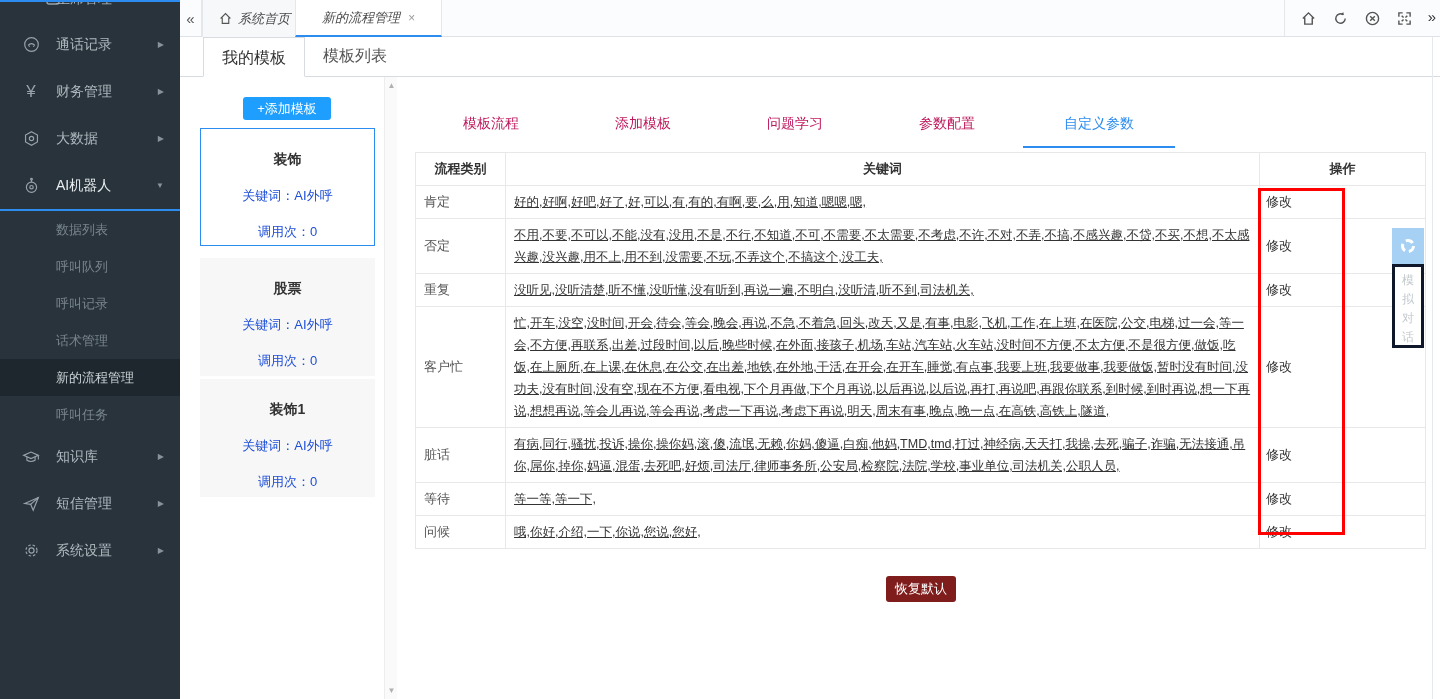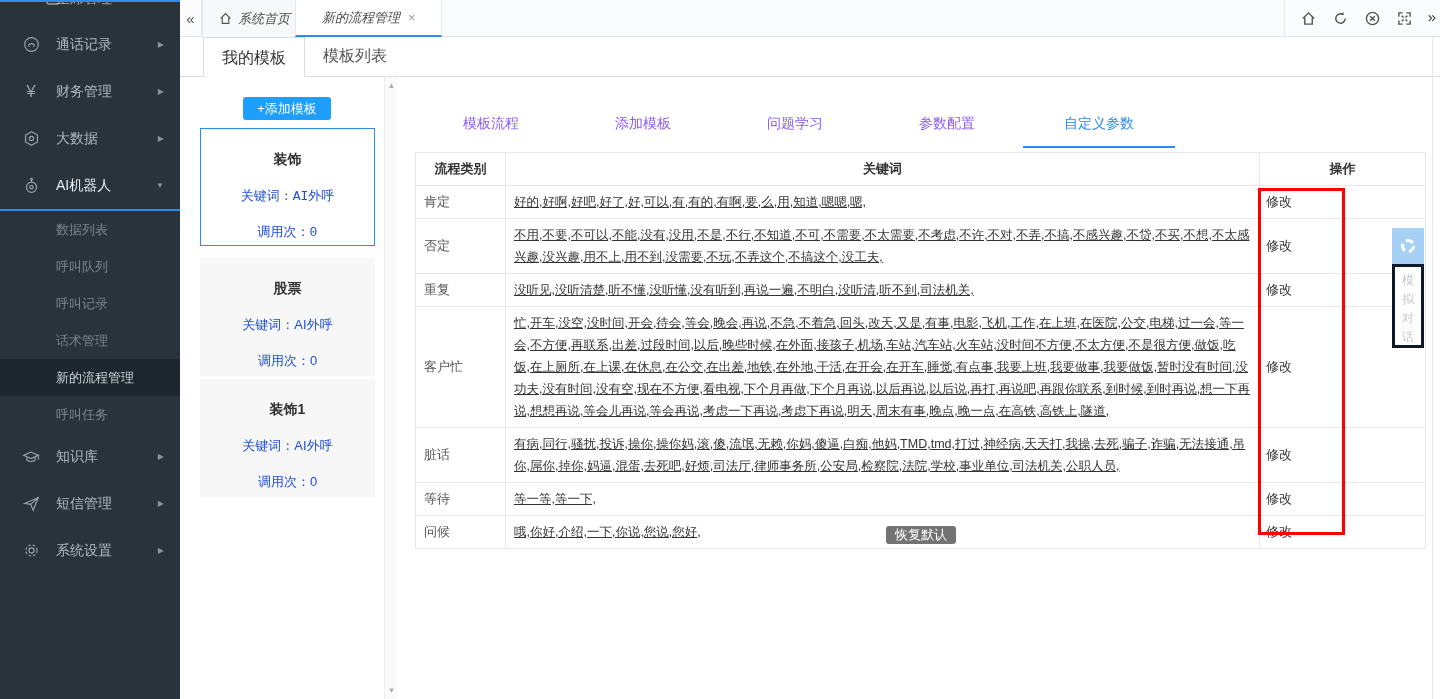--- a/index.html
+++ b/index.html
@@ -43,32 +43,32 @@
   .add-btn { position:absolute; left:63px; top:20px; width:88px; height:23px; background:#1e9fff; color:#fff; font-size:13px; border:none; border-radius:3px; cursor:pointer; }
   .card { position:absolute; left:20px; width:175px; height:118px; background:#f7f7f7; text-align:center; cursor:pointer; }
   .card.selected { background:#fff; border:1px solid #2d8cf0; }
   .card .c-title { font-size:14px; font-weight:bold; color:#333; margin-top:22px; }
   .card .c-line { font-size:13px; color:#1d4ed8; margin-top:18px; }
   .vscroll { position:absolute; left:384px; top:77px; width:13px; height:622px; background:#fafafa; border-left:1px solid #ededed; }
   .vscroll .arr { position:absolute; left:0; width:13px; text-align:center; font-size:8px; color:#b0b0b0; }
 
   
   .ctabs { position:absolute; left:415px; top:100px; width:760px; height:48px; display:flex; }
-  .ctab { width:152px; text-align:center; line-height:46px; font-size:14px; color:#8b5cf6; cursor:pointer; }
+  .ctab { width:152px; text-align:center; line-height:46px; font-size:14px; color:#be185d; cursor:pointer; }
   .ctab.active { color:#2d8cf0; border-bottom:2px solid #2d8cf0; }
 
   table.kw { position:absolute; left:415px; top:152px; width:1010px; border-collapse:collapse; table-layout:fixed; }
   table.kw th, table.kw td { border:1px solid #e8e8e8; }
   table.kw th { height:33px; font-size:13px; color:#333; font-weight:bold; text-align:center; background:#fff; }
   col.c-cat { width:90px; } col.c-kw { width:754px; } col.c-act { width:166px; }
   td.cat { padding-left:8px; font-size:13px; color:#555; }
   td.kws { padding:5px 8px; font-size:12.5px; line-height:22px; color:#333; word-break:break-all;text-decoration:underline; }
   td.act { font-size:13px; color:#333; padding-left:6px; cursor:pointer; }
 
-  .restore-btn { position:absolute; left:886px; top:526px; width:70px; height:18px; background:#737373; color:#fff; font-size:13px; border:none; border-radius:3px; cursor:pointer; }
+  .restore-btn { position:absolute; left:886px; top:576px; width:70px; height:26px; background:#7f1d1d; color:#fff; font-size:13px; border:none; border-radius:3px; cursor:pointer; }
 
   
   .red-box { position:absolute; left:1258px; top:188px; width:87px; height:347px; border:3px solid #ff0000; pointer-events:none; z-index:20; }
 
   
   .float-icon { position:absolute; left:1392px; top:228px; width:32px; height:36px; background:#a6d1f5; display:flex; align-items:center; justify-content:center; cursor:pointer; z-index:15; }
   .float-label { position:absolute; left:1392px; top:264px; width:32px; height:84px; background:#fff; border:3px solid #0f172a; z-index:15; }
   .float-label span { display:block; width:14px; margin:4px auto 0; font-size:12px; line-height:19px; color:#c3c9cd; word-break:break-all; text-align:center; }
 
   .right-edge { position:absolute; left:1432px; top:37px; height:662px; border-left:1px solid #e6e9ec; }
@@ -221,21 +221,21 @@
 
   <div class="pagetabs">
     <div class="ptab active">我的模板</div>
     <div class="ptab">模板列表</div>
   </div>
 
   <div class="panel">
     <button class="add-btn">+添加模板</button>
     <div>
 
-        <div class="card selected" style="top: 51px; font-family: Liberation Mono, monospace;">
+        <div class="card selected" style="top: 51px;">
           <div class="c-title">装饰</div>
           <div class="c-line">关键词：AI外呼</div>
           <div class="c-line">调用次：0</div>
         </div>
 
         <div class="card" style="top: 181px;">
           <div class="c-title">股票</div>
           <div class="c-line">关键词：AI外呼</div>
           <div class="c-line">调用次：0</div>
         </div>

